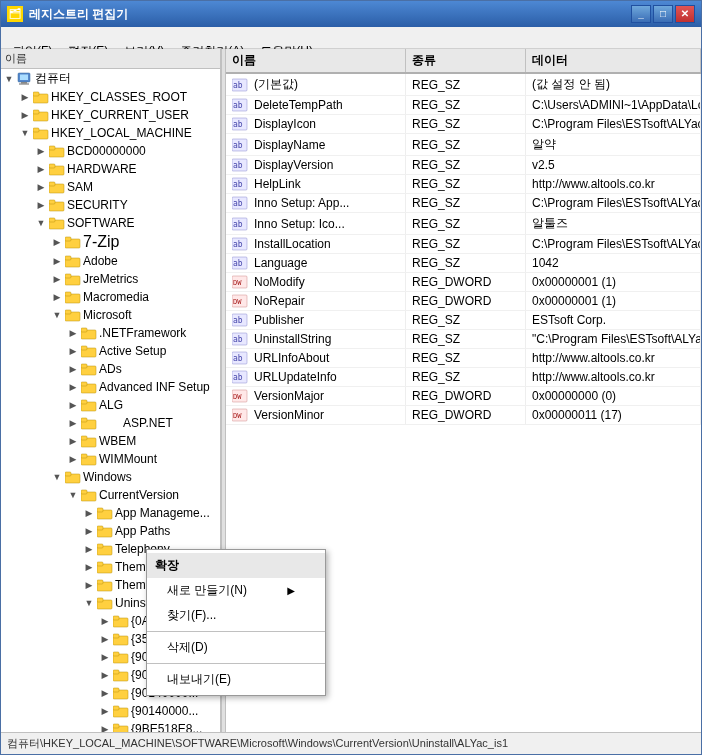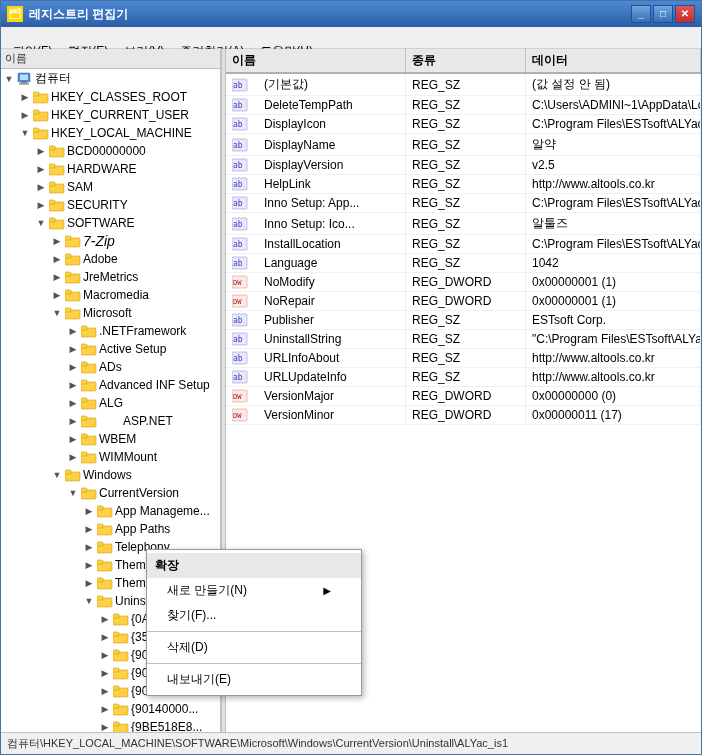--- a/index.html
+++ b/index.html
@@ -173,21 +173,21 @@
     }
 
     .reg-cell {
       padding: 2px 6px;
       border-right: 1px solid #eeeeee;
       white-space: nowrap;
       overflow: hidden;
       text-overflow: ellipsis;
       display: flex;
       align-items: center;
-      gap: 16px;
+      gap: 6px;
     }
 
     .reg-icon {
       width: 16px;
       height: 14px;
       flex-shrink: 0;
     }
 
     
     .statusbar {
@@ -202,21 +202,21 @@
     }
 
     
     .context-menu {
       position: absolute;
       left: 145px;
       top: 500px;
       background: white;
       border: 1px solid #999;
       box-shadow: 2px 2px 6px rgba(0,0,0,0.3);
-      width: 216px;
+      width: 180px;
       z-index: 100;
       padding: 3px 0;
       text-align: center;
     }
     .context-menu-item {
       padding: 4px 30px 4px 20px;
       cursor: pointer;
       font-size: 12px;
       display: flex;
       align-items: center;
@@ -371,21 +371,21 @@
             <span style="font-size: 12px;">SOFTWARE</span>
           </div>
           <div class="tree-item" style="padding-left: 48px;">
             <span class="tree-expander">▶</span>
             <span class="folder-icon">
               <svg viewBox="0 0 16 14" xmlns="http://www.w3.org/2000/svg">
     <rect x="0" y="4" width="15" height="9" rx="1" fill="#ffd040" stroke="#b8900a" stroke-width="0.5"></rect>
     <rect x="0" y="2" width="6" height="4" rx="1" fill="#ffd040" stroke="#b8900a" stroke-width="0.5"></rect>
   </svg>
             </span>
-            <span style="font-size: 14px; font-style: italic;">7-Zip</span>
+            <span style="font-size: 16px;">7-Zip</span>
           </div>
           <div class="tree-item" style="padding-left: 48px;">
             <span class="tree-expander">▶</span>
             <span class="folder-icon">
               <svg viewBox="0 0 16 14" xmlns="http://www.w3.org/2000/svg">
     <rect x="0" y="4" width="15" height="9" rx="1" fill="#ffd040" stroke="#b8900a" stroke-width="0.5"></rect>
     <rect x="0" y="2" width="6" height="4" rx="1" fill="#ffd040" stroke="#b8900a" stroke-width="0.5"></rect>
   </svg>
             </span>
             <span style="font-size: 12px;">Adobe</span>

